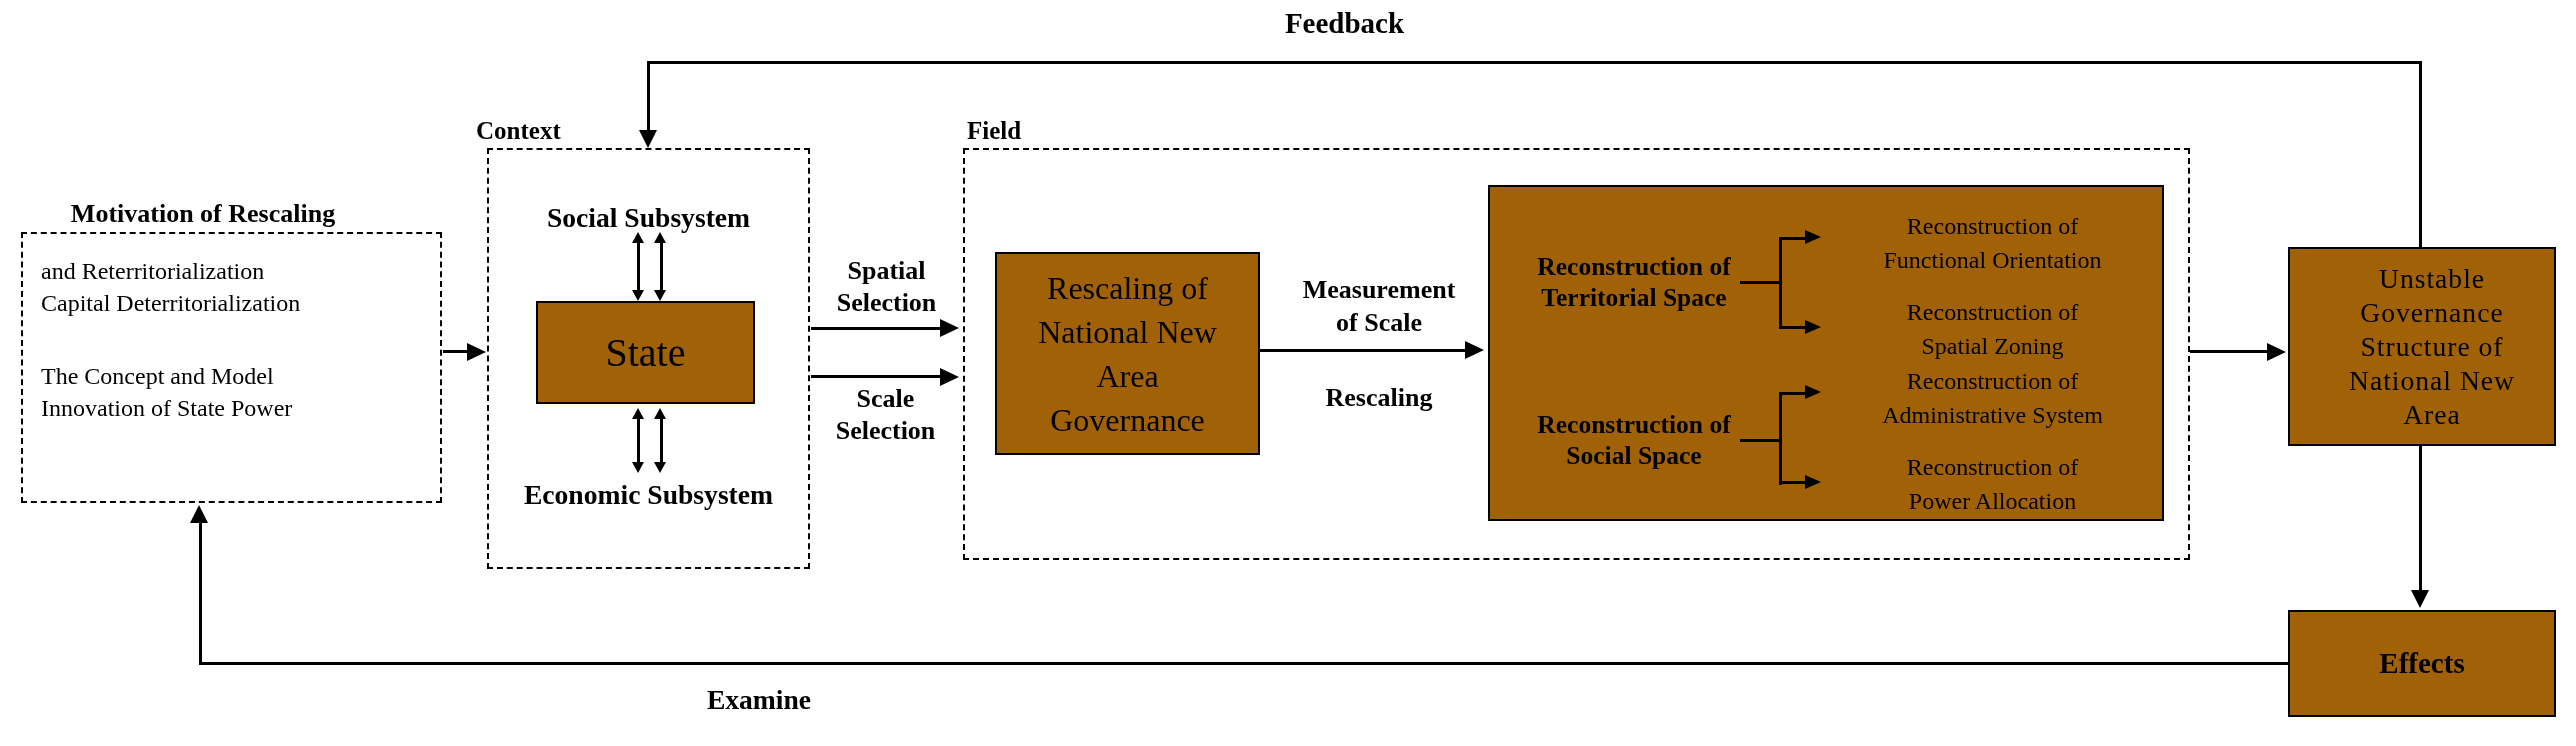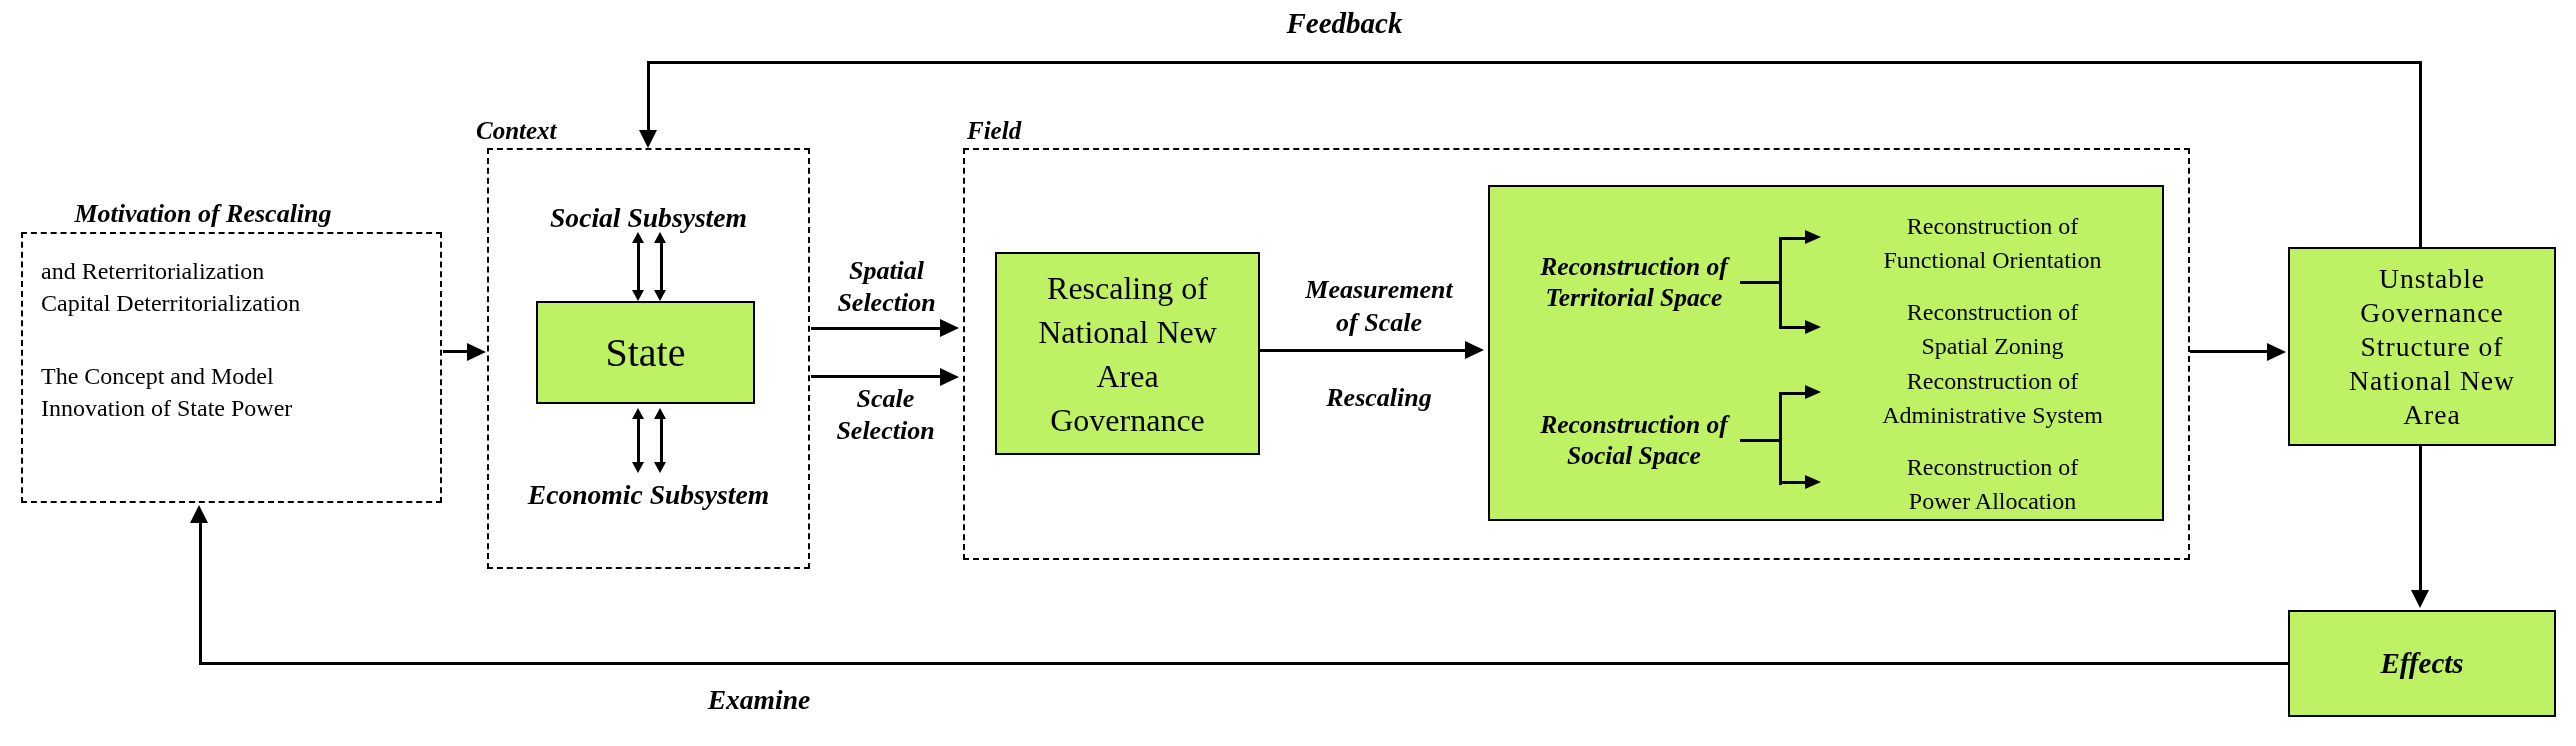--- a/index.html
+++ b/index.html
@@ -5,28 +5,28 @@
   html,body{margin:0;padding:0;background:#ffffff;}
   #fig{
     position:relative;width:2576px;height:746px;background:#ffffff;
     font-family:"Liberation Serif","DejaVu Serif",serif;color:#000;overflow:hidden;
   }
   .hline,.vline,.box,.lbl,.tri{position:absolute;}
   .hline{background:#000;height:3.4px;}
   .vline{background:#000;width:3.4px;}
   .thin{height:2.8px;}
   .thinv{width:2.8px;}
-  .box{border:2.8px solid #000;background:#bef264;box-sizing:border-box;}
+  .box{border:2.8px solid #000;background:#a16207;box-sizing:border-box;}
   .box.dashed{border:2.1px dashed #000;background:transparent;}
   .box.b3{border-width:2.1px;}
   .flexc{display:flex;align-items:center;justify-content:center;text-align:center;}
   .col{flex-direction:column;}
   .lbl{line-height:1.18;}
   .center{text-align:center;}
-  .bold{font-weight:bold;font-style:italic;}
+  .bold{font-weight:bold;}
   .tri{width:0;height:0;}
   .tri-right{border-top:9px solid transparent;border-bottom:9px solid transparent;border-left:19.3px solid #000;}
   .tri-right-sm{border-top:7.6px solid transparent;border-bottom:7.6px solid transparent;border-left:16.5px solid #000;}
   .tri-down{border-left:9.7px solid transparent;border-right:9.7px solid transparent;border-top:18px solid #000;}
   .tri-up{border-left:9.7px solid transparent;border-right:9.7px solid transparent;border-bottom:18px solid #000;}
   .tri-down-sm{border-left:6.9px solid transparent;border-right:6.9px solid transparent;border-top:11px solid #000;}
   .tri-up-sm{border-left:6.9px solid transparent;border-right:6.9px solid transparent;border-bottom:11px solid #000;}
   .ls{letter-spacing:1px;}
 </style>
 </head>

